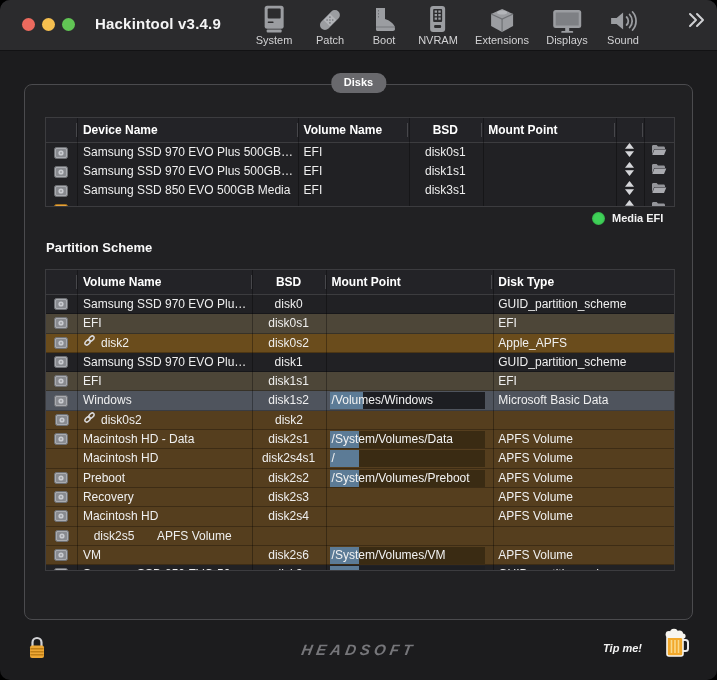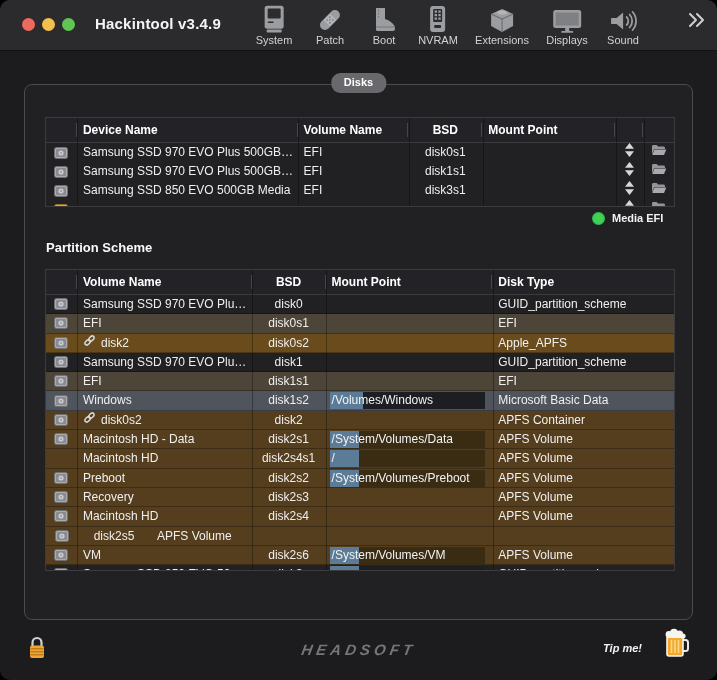--- a/index.html
+++ b/index.html
@@ -462,21 +462,20 @@
                   <g fill="none" stroke="#d9d9dc" stroke-width="1.5">
                     <ellipse cx="4.6" cy="8.4" rx="3.1" ry="2" transform="rotate(-45 4.6 8.4)"></ellipse>
                     <ellipse cx="8.4" cy="4.6" rx="3.1" ry="2" transform="rotate(-45 8.4 4.6)"></ellipse>
                   </g>
                 </svg></span>
               <span>disk0s2</span>
             </span>
           </div>
           <div class="td center" style="width: 74px;">disk2</div>
           <div class="td" style="width: 167px; padding: 0px;"></div>
-          <div class="td" style="width: 182px;">APFS Container</div>
         </div>
         <div class="trow" style="background: rgb(85, 62, 30);">
           <div class="td iconcell" style="width: 31px;">
             <svg width="14" height="12" viewBox="0 0 14 12">
               <rect x="0.5" y="0.5" width="13" height="11" rx="2" fill="#a9abb0" stroke="#6e7074"></rect>
               <rect x="2" y="2" width="10" height="8" rx="1" fill="#888a8f"></rect>
               <circle cx="7" cy="6" r="2.6" fill="#c9cbd0"></circle>
               <circle cx="7" cy="6" r="0.8" fill="#77797e"></circle>
             </svg>
           </div>

